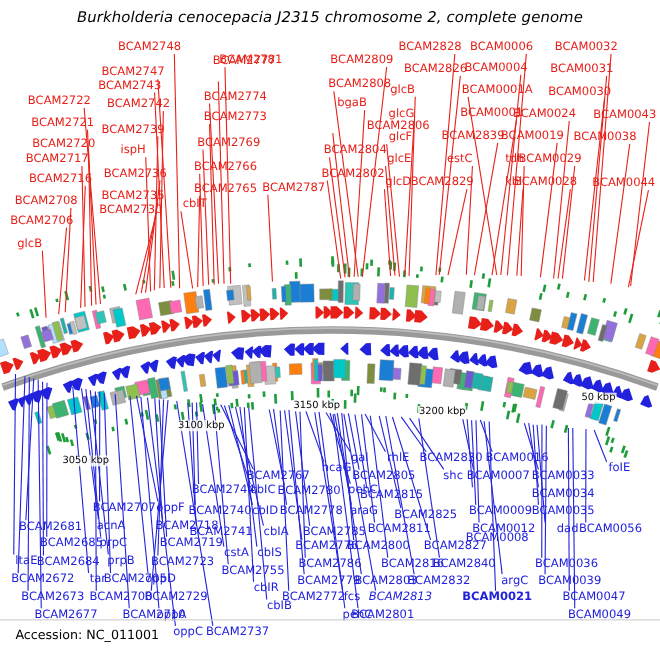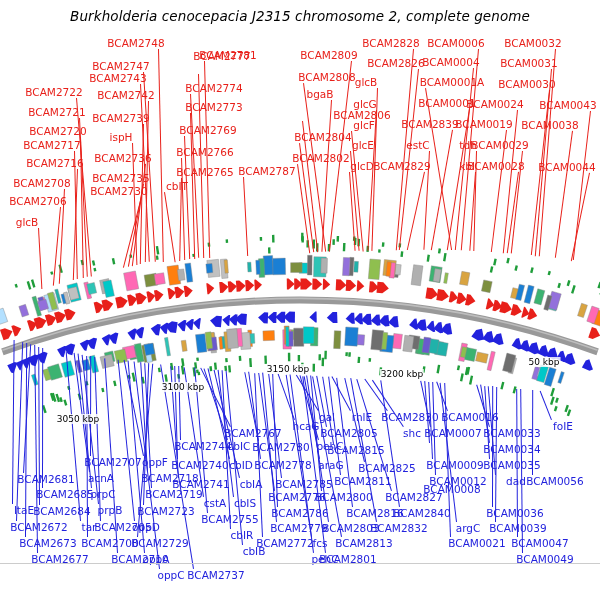--- a/index.html
+++ b/index.html
@@ -686,48 +686,49 @@
       <div class="lbl rev" style="left: 330px; top: 446px;">pehC</div>
       <div class="lbl rev" style="left: 331px; top: 465px;">araG</div>
       <div class="lbl rev" style="left: 362px; top: 417px;">rhlE</div>
       <div class="lbl rev" style="left: 349px; top: 433px;">BCAM2805</div>
       <div class="lbl rev" style="left: 356px; top: 450px;">BCAM2815</div>
       <div class="lbl rev" style="left: 387px; top: 468px;">BCAM2825</div>
       <div class="lbl rev" style="left: 363px; top: 481px;">BCAM2811</div>
       <div class="lbl rev" style="left: 344px; top: 497px;">BCAM2800</div>
       <div class="lbl rev" style="left: 375px; top: 513px;">BCAM2816</div>
       <div class="lbl rev" style="left: 351px; top: 528px;">BCAM2803</div>
-      <div class="lbl rev" style="left: 364px; top: 543px;">BCAM2813</div>
+      <div class="lbl rev" style="left: 364px; top: 543px; font-style: italic;">BCAM2813</div>
       <div class="lbl rev" style="left: 348px; top: 559px;">BCAM2801</div>
       <div class="lbl rev" style="left: 410px; top: 417px;">BCAM2830</div>
       <div class="lbl rev" style="left: 412px; top: 433px;">shc</div>
       <div class="lbl rev" style="left: 414px; top: 497px;">BCAM2827</div>
       <div class="lbl rev" style="left: 422px; top: 513px;">BCAM2840</div>
       <div class="lbl rev" style="left: 399px; top: 528px;">BCAM2832</div>
       <div class="lbl rev" style="left: 470px; top: 417px;">BCAM0016</div>
       <div class="lbl rev" style="left: 453px; top: 433px;">BCAM0007</div>
       <div class="lbl rev" style="left: 452px; top: 449px; margin-top: 40px;">BCAM0008</div>
       <div class="lbl rev" style="left: 455px; top: 465px;">BCAM0009</div>
       <div class="lbl rev" style="left: 458px; top: 481px;">BCAM0012</div>
       <div class="lbl rev" style="left: 468px; top: 528px;">argC</div>
-      <div class="lbl rev" style="left: 477px; top: 543px;">BCAM0021</div>
+      <div class="lbl rev" style="left: 452px; top: 543px; font-weight: bold;">BCAM0021</div>
       <div class="lbl rev" style="left: 512px; top: 433px;">BCAM0033</div>
       <div class="lbl rev" style="left: 512px; top: 449px;">BCAM0034</div>
       <div class="lbl rev" style="left: 512px; top: 465px;">BCAM0035</div>
       <div class="lbl rev" style="left: 504px; top: 481px; margin-left: 12px;">dad</div>
       <div class="lbl rev" style="left: 515px; top: 513px;">BCAM0036</div>
       <div class="lbl rev" style="left: 518px; top: 528px;">BCAM0039</div>
       <div class="lbl rev" style="left: 540px; top: 543px;">BCAM0047</div>
       <div class="lbl rev" style="left: 545px; top: 559px;">BCAM0049</div>
       <div class="lbl rev" style="left: 563px; top: 426px;">foIE</div>
       <div class="lbl rev" style="left: 555px; top: 481px;">BCAM0056</div>
     </div>
   <div id="scale-ticks">
       <div class="scale" style="left: 78px; top: 419px;">3050 kbp</div>
       <div class="scale" style="left: 183px; top: 387px;">3100 kbp</div>
       <div class="scale" style="left: 288px; top: 369px;">3150 kbp</div>
       <div class="scale" style="left: 402px; top: 374px;">3200 kbp</div>
       <div class="scale" style="left: 544px; top: 362px;">50 kbp</div>
     </div>
 
   <div class="footer-rule"></div>
+  <div class="footer-left">Accession: NC_011001</div>
 
 </div>
 
 </body></html>

